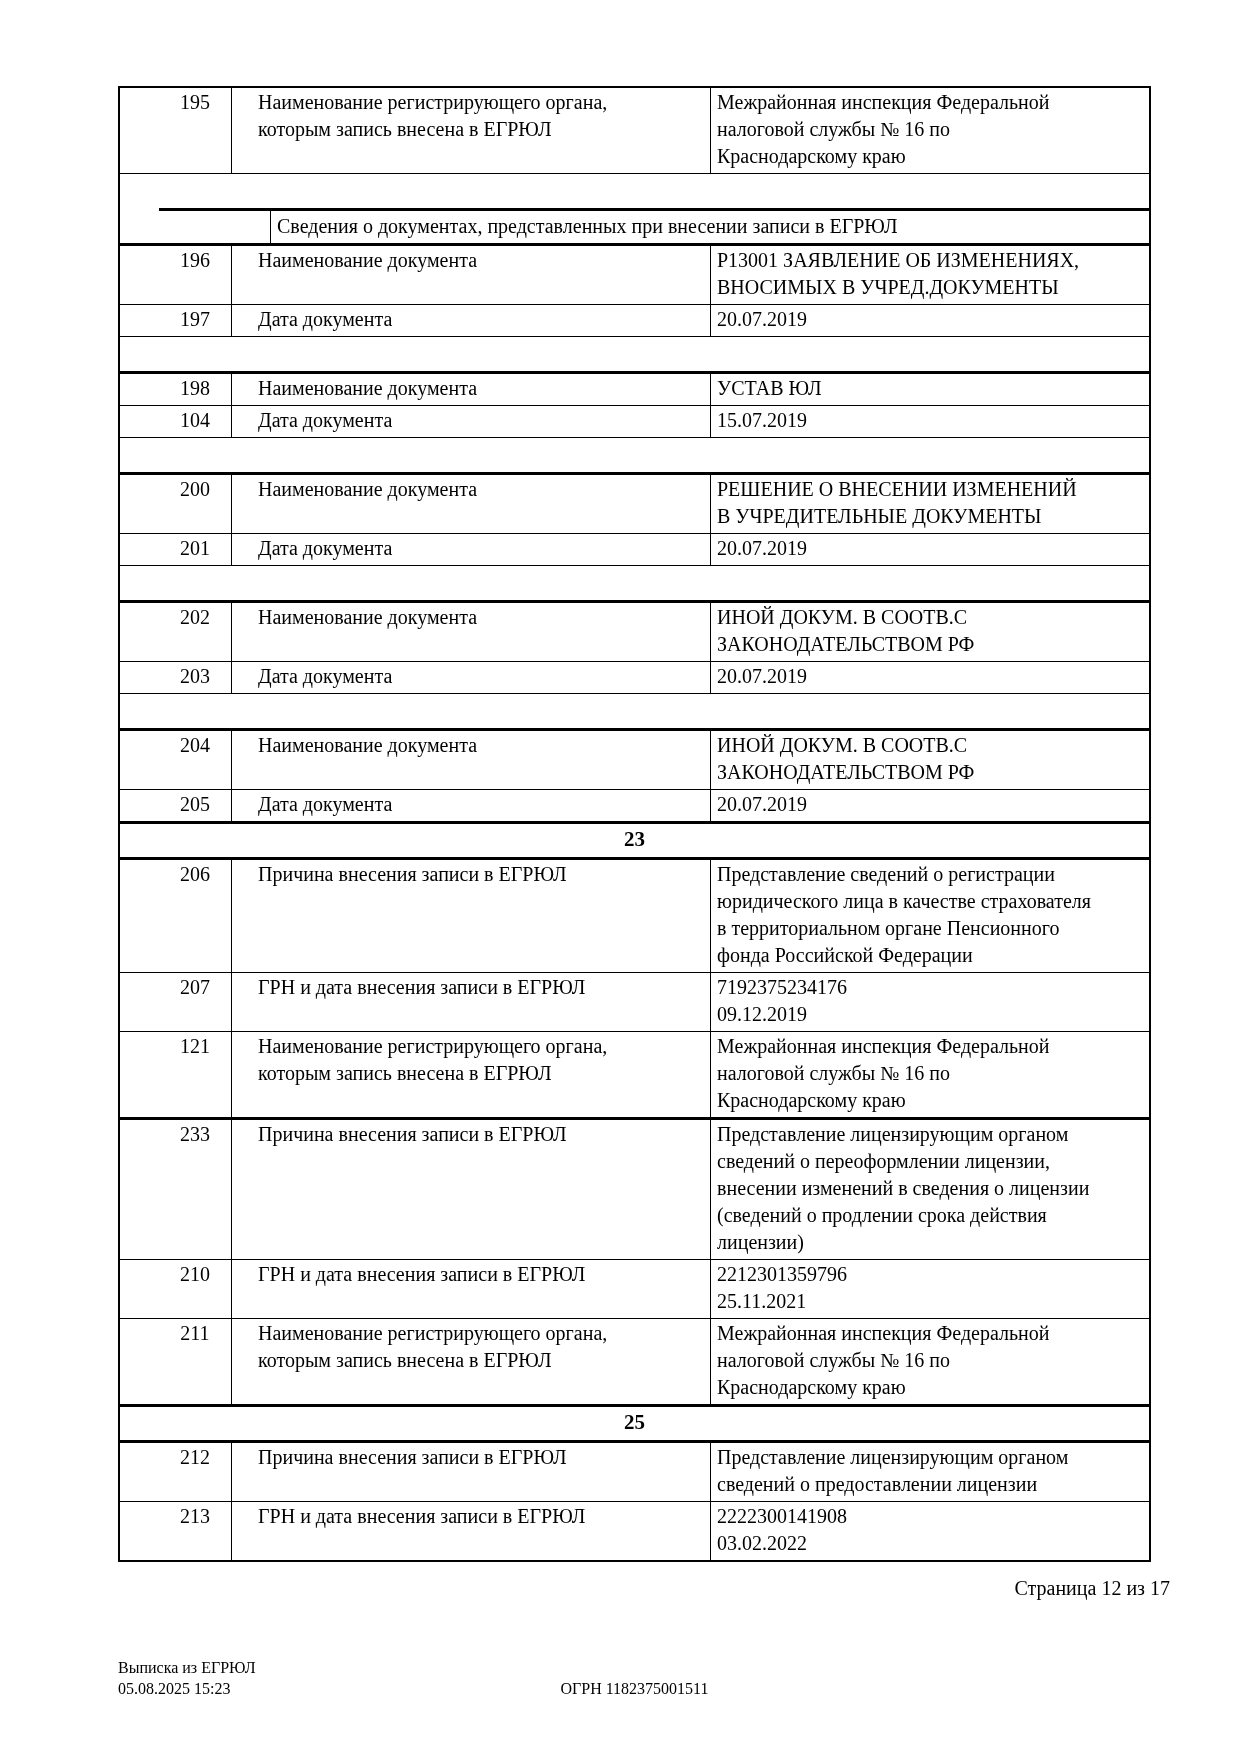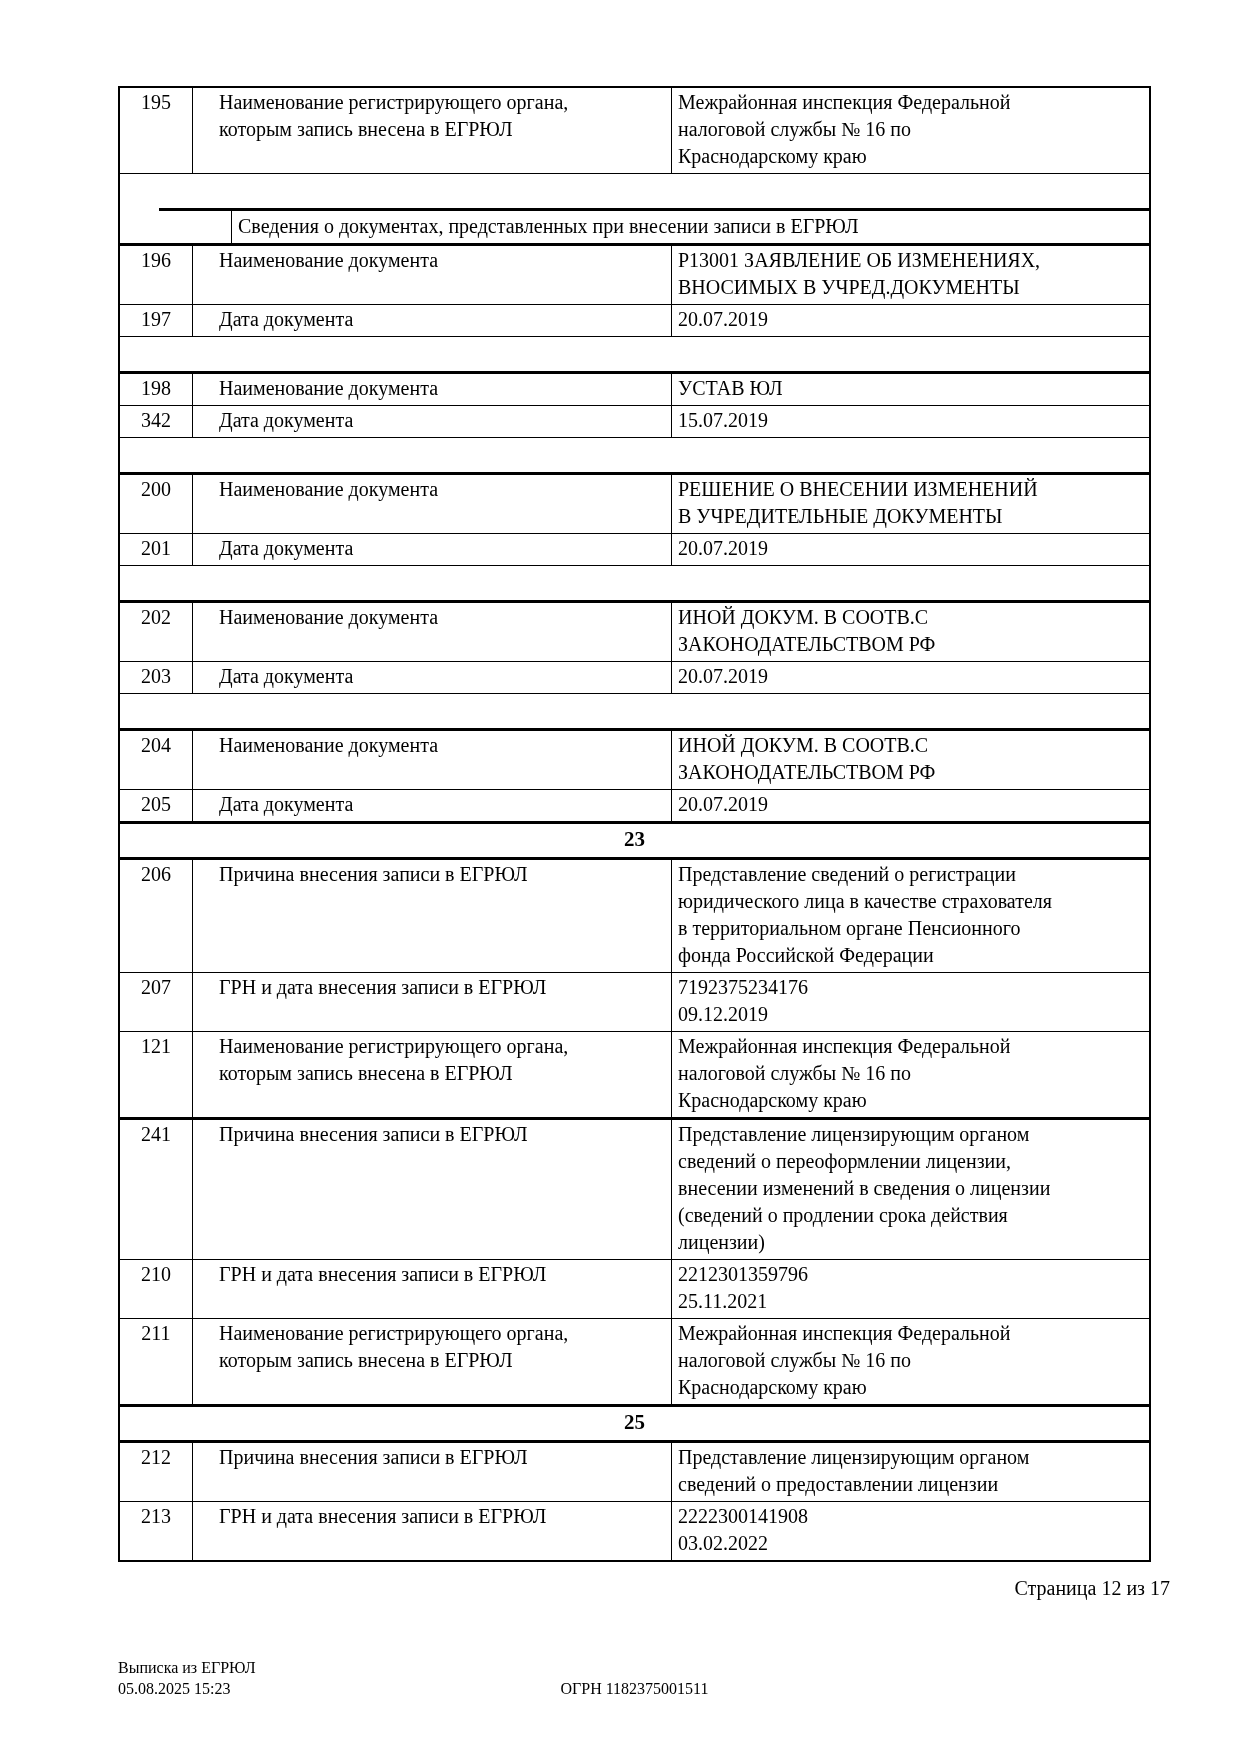--- a/index.html
+++ b/index.html
@@ -5,21 +5,21 @@
   html,body { margin:0; padding:0; background:#ffffff; }
   .page {
     position:relative; width:1240px; height:1755px; background:#ffffff;
     font-family:"Liberation Serif","DejaVu Serif",serif; color:#000000;
     overflow:hidden;
   }
   .doc-table {
     position:absolute; left:118px; top:86px; width:1033px;
     border:2px solid #000; box-sizing:border-box; background:#fff;
   }
-  .row { display:grid; grid-template-columns:73px 479px 1fr; border-top:1px solid #000; }
+  .row { display:grid; grid-template-columns:73px 479px 1fr; border-top:1px solid #000;padding-left:39px; }
   .row:first-child { border-top:none; }
   .row.heavy { border-top:3px solid #000; }
   .cell { padding:1px 6px 3px 6px; font-size:20px; line-height:27px; box-sizing:border-box; }
   .cell-num { text-align:center; border-right:1px solid #000; padding-left:2px; padding-right:2px; }
   .cell-label { border-right:1px solid #000; white-space:pre-line;margin-left:20px; }
   .cell-value { white-space:pre-line; }
   .row-spacer { display:block; height:34px; }
   .row-subheader { grid-template-columns:73px 1fr;margin-left:39px; }
   .row-subheader .cell-sub { padding:2px 6px 3px 6px; font-size:20px; line-height:27px; }
   .row-subheader .cell-numempty { border-right:1px solid #000; }
@@ -66,21 +66,21 @@
 
     <div class="row row-spacer"></div>
 
     <div class="row heavy">
       <div class="cell cell-num">198</div>
       <div class="cell cell-label">Наименование документа</div>
       <div class="cell cell-value">УСТАВ ЮЛ</div>
     </div>
 
     <div class="row">
-      <div class="cell cell-num">342</div>
+      <div class="cell cell-num">104</div>
       <div class="cell cell-label">Дата документа</div>
       <div class="cell cell-value">15.07.2019</div>
     </div>
 
     <div class="row row-spacer"></div>
 
     <div class="row heavy">
       <div class="cell cell-num">200</div>
       <div class="cell cell-label">Наименование документа</div>
       <div class="cell cell-value">РЕШЕНИЕ О ВНЕСЕНИИ ИЗМЕНЕНИЙ
@@ -145,21 +145,21 @@
       <div class="cell cell-num">121</div>
       <div class="cell cell-label">Наименование регистрирующего органа,
 которым запись внесена в ЕГРЮЛ</div>
       <div class="cell cell-value">Межрайонная инспекция Федеральной
 налоговой службы № 16 по
 Краснодарскому краю</div>
     </div>
 
 
     <div class="row heavy">
-      <div class="cell cell-num">241</div>
+      <div class="cell cell-num">233</div>
       <div class="cell cell-label">Причина внесения записи в ЕГРЮЛ</div>
       <div class="cell cell-value">Представление лицензирующим органом
 сведений о переоформлении лицензии,
 внесении изменений в сведения о лицензии
 (сведений о продлении срока действия
 лицензии)</div>
     </div>
 
     <div class="row">
       <div class="cell cell-num">210</div>

